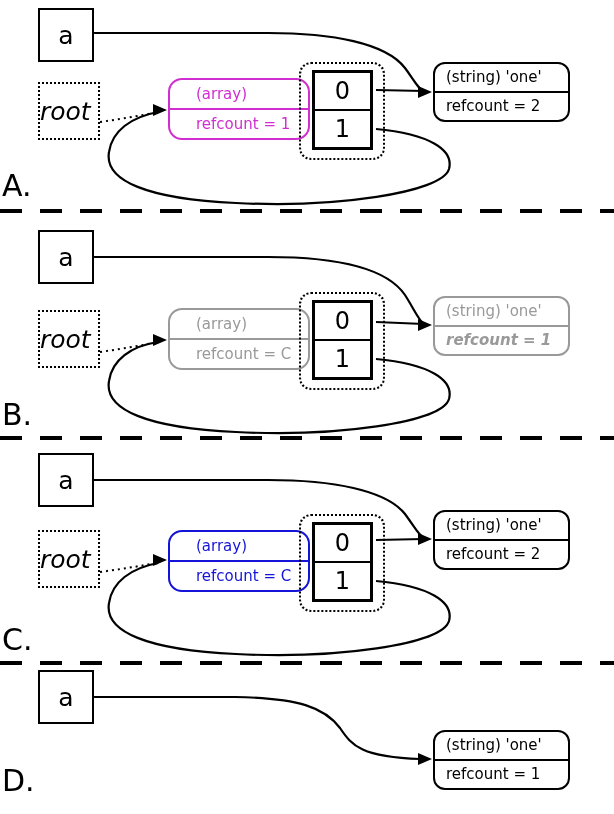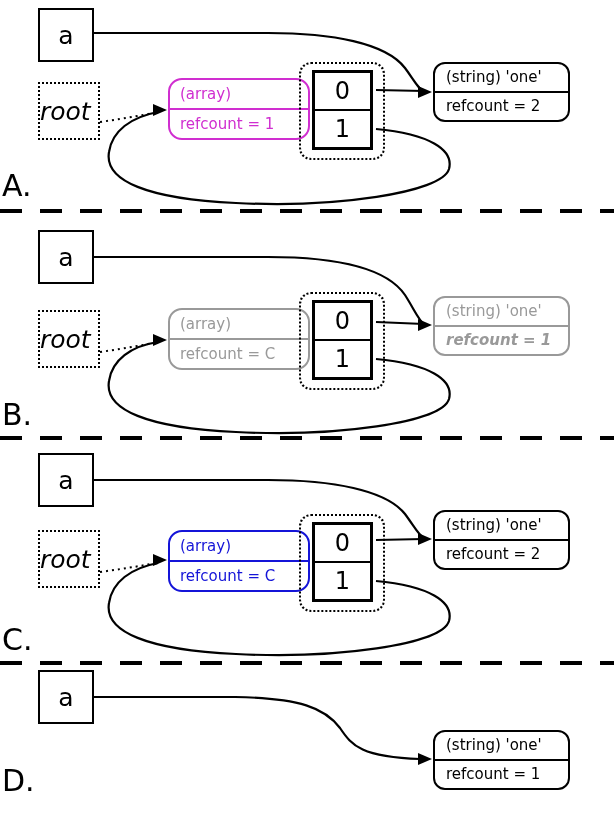--- a/index.html
+++ b/index.html
@@ -10,21 +10,21 @@
   .section{position:relative;width:614px;}
   .wires{position:absolute;left:0;top:0;}
   .wires path{fill:none;stroke:#000;stroke-width:2.2;}
   .wires path.dot{stroke-width:2;stroke-dasharray:2 4;}
   .wires polygon{fill:#000;stroke:none;}
 
   .box{position:absolute;box-sizing:border-box;background:#fff;}
   .varbox{width:56px;height:54px;border:2px solid #000;display:flex;align-items:center;justify-content:center;font-size:25px;}
   .rootbox{width:62px;height:58px;border:2px dotted #000;display:flex;align-items:center;font-size:25px;font-style:italic;background:transparent;}
   .arraybox{width:142px;height:62px;border:2px solid var(--accent,#000);border-radius:14px;color:var(--accent,#000);font-size:15px;background:transparent;}
-  .arraybox .row{height:28px;line-height:28px;padding-left:10px;}
+  .arraybox .row{height:28px;line-height:28px;padding-left:26px;}
   .arraybox .r1{border-bottom:2px solid var(--accent,#000);}
   .hashdotted{width:86px;height:98px;border:2px dotted #000;border-radius:12px;background:transparent;}
   .hashsolid{width:61px;height:80px;border:3px solid #000;background:#fff;}
   .hashsolid .cell{height:36px;line-height:36px;text-align:center;font-size:24px;}
   .hashsolid .c1{border-bottom:2px solid #000;}
   .stringbox{width:137px;height:60px;border:2px solid var(--accent,#000);border-radius:12px;color:var(--accent,#000);font-size:15px;background:#fff;}
   .stringbox .srow{height:27px;line-height:27px;padding-left:11px;}
   .stringbox .s1{border-bottom:2px solid var(--accent,#000);}
   .stringbox .em{font-style:italic;font-weight:bold;}
   .seclabel{position:absolute;font-size:30px;}

